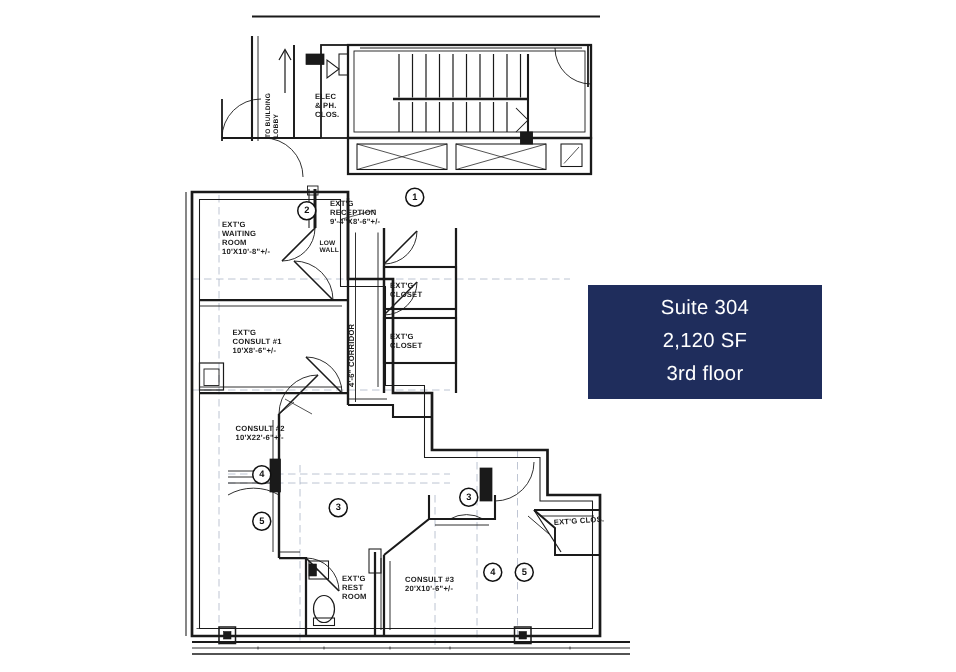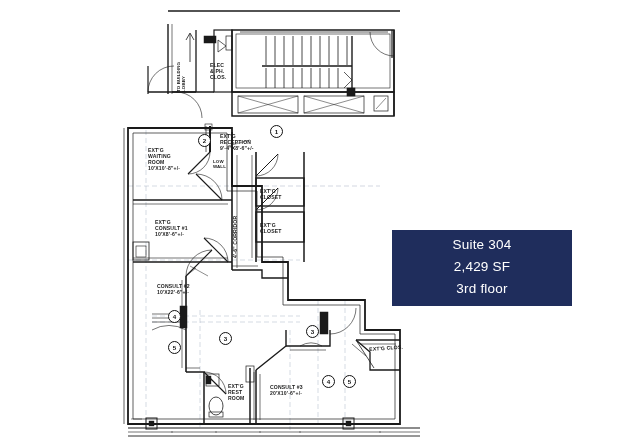--- a/index.html
+++ b/index.html
@@ -27,30 +27,29 @@
     left: 0; top: 0;
     width: 637px;
     height: 448px;
   }
 
   
   #suite-info-box {
     position: absolute;
     left: 392px;
     top: 190px;
-    width: 180px;
+    width: 156px;
     height: 76px;
     background: #1f2d5c;
     display: flex;
     flex-direction: column;
     align-items: center;
     justify-content: center;
     box-sizing: border-box;
     padding: 4px 0 6px 0;
-    margin-top: 40px;
   }
   #suite-info-box .info-line {
     color: #ffffff;
     font-family: "Liberation Sans", sans-serif;
     font-size: 13.5px;
     line-height: 22px;
     letter-spacing: 0.2px;
     white-space: nowrap;
   }
 
@@ -344,17 +343,17 @@
   <div class="marker-circle" style="left:198px; top:134px;">2</div>
   <div class="marker-circle" style="left:219px; top:332px;">3</div>
   <div class="marker-circle" style="left:306px; top:325px;">3</div>
   <div class="marker-circle" style="left:168px; top:310px;">4</div>
   <div class="marker-circle" style="left:322px; top:375px;">4</div>
   <div class="marker-circle" style="left:168px; top:341px;">5</div>
   <div class="marker-circle" style="left:343px; top:375px;">5</div>
 
   <div id="suite-info-box">
     <div class="info-line">Suite 304</div>
-    <div class="info-line">2,429 SF</div>
+    <div class="info-line">2,120 SF</div>
     <div class="info-line">3rd floor</div>
   </div>
 
 </div>
 
 </body></html>

